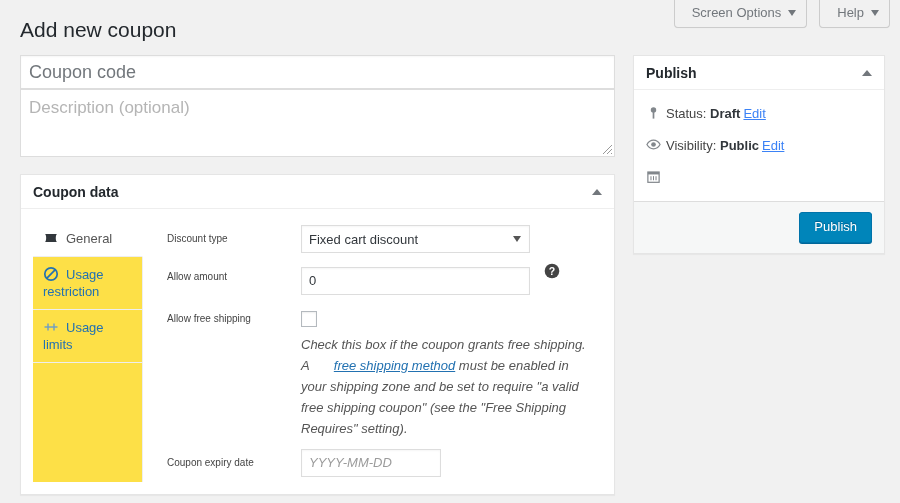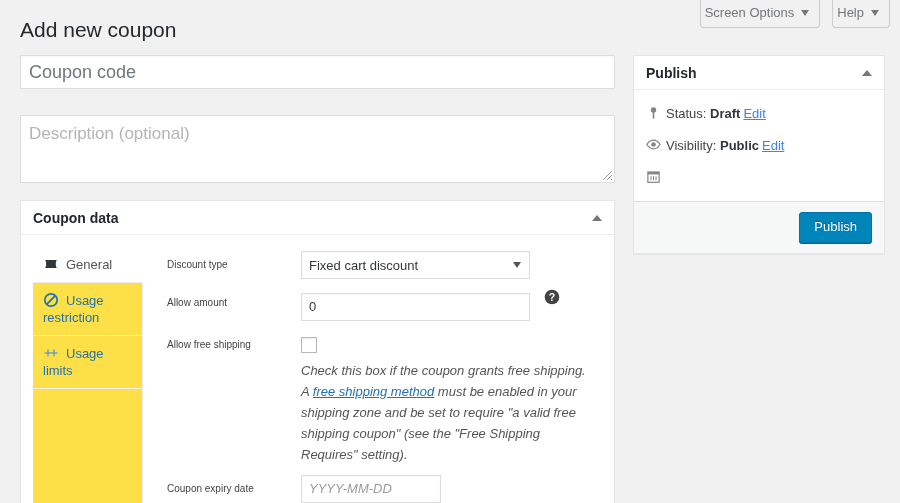--- a/index.html
+++ b/index.html
@@ -20,21 +20,21 @@
     position: absolute;
     top: 0; right: 10px;
     display: flex;
     gap: 12px;
   }
   .tab-button {
     background: #f1f1f1;
     border: 1px solid #ccc;
     border-top: none;
     border-radius: 0 0 4px 4px;
-    padding: 5px 10px 6px 4px;
+    padding: 5px 10px 6px 17px;
     font-size: 13px;
     color: #72777c;
     line-height: 1.2;
     cursor: pointer;
     display: flex;
     align-items: center;
     gap: 7px;
     box-shadow: 0 1px 1px -1px rgba(0,0,0,.1);
   }
   .caret-down {
@@ -79,21 +79,21 @@
     font-family: "Liberation Sans", sans-serif;
     color: #32373c;
     background: #fff;
     border: 1px solid #ddd;
     border-radius: 0;
     outline: none;
     box-shadow: inset 0 1px 2px rgba(0,0,0,.04);
   }
   .coupon-code-input::placeholder { color: #72777c; opacity: 1; }
 
-  .desc-wrap { position: relative; margin-top: 26px; }
+  .desc-wrap { position: relative; margin-top: 0; }
   .coupon-desc-input {
     display: block;
     width: 100%;
     height: 68px;
     padding: 7px 8px;
     font-size: 17px;
     font-family: "Liberation Sans", sans-serif;
     color: #32373c;
     background: #fff;
     border: 1px solid #ddd;
@@ -255,20 +255,21 @@
     font-size: 13px;
     font-style: italic;
     color: #555;
     line-height: 21px;
     margin-top: 4px;
     max-width: 290px;
   }
   .field-desc a {
     color: #2271b1;
     text-decoration: underline;
+    margin-left: 21px;
   }
 
   
   #publish-panel { margin-top: 0; }
   .publish-inner { padding: 9px 12px 6px 12px; }
   .misc-row {
     display: flex;
     align-items: flex-start;
     font-size: 13px;
     color: #444;

